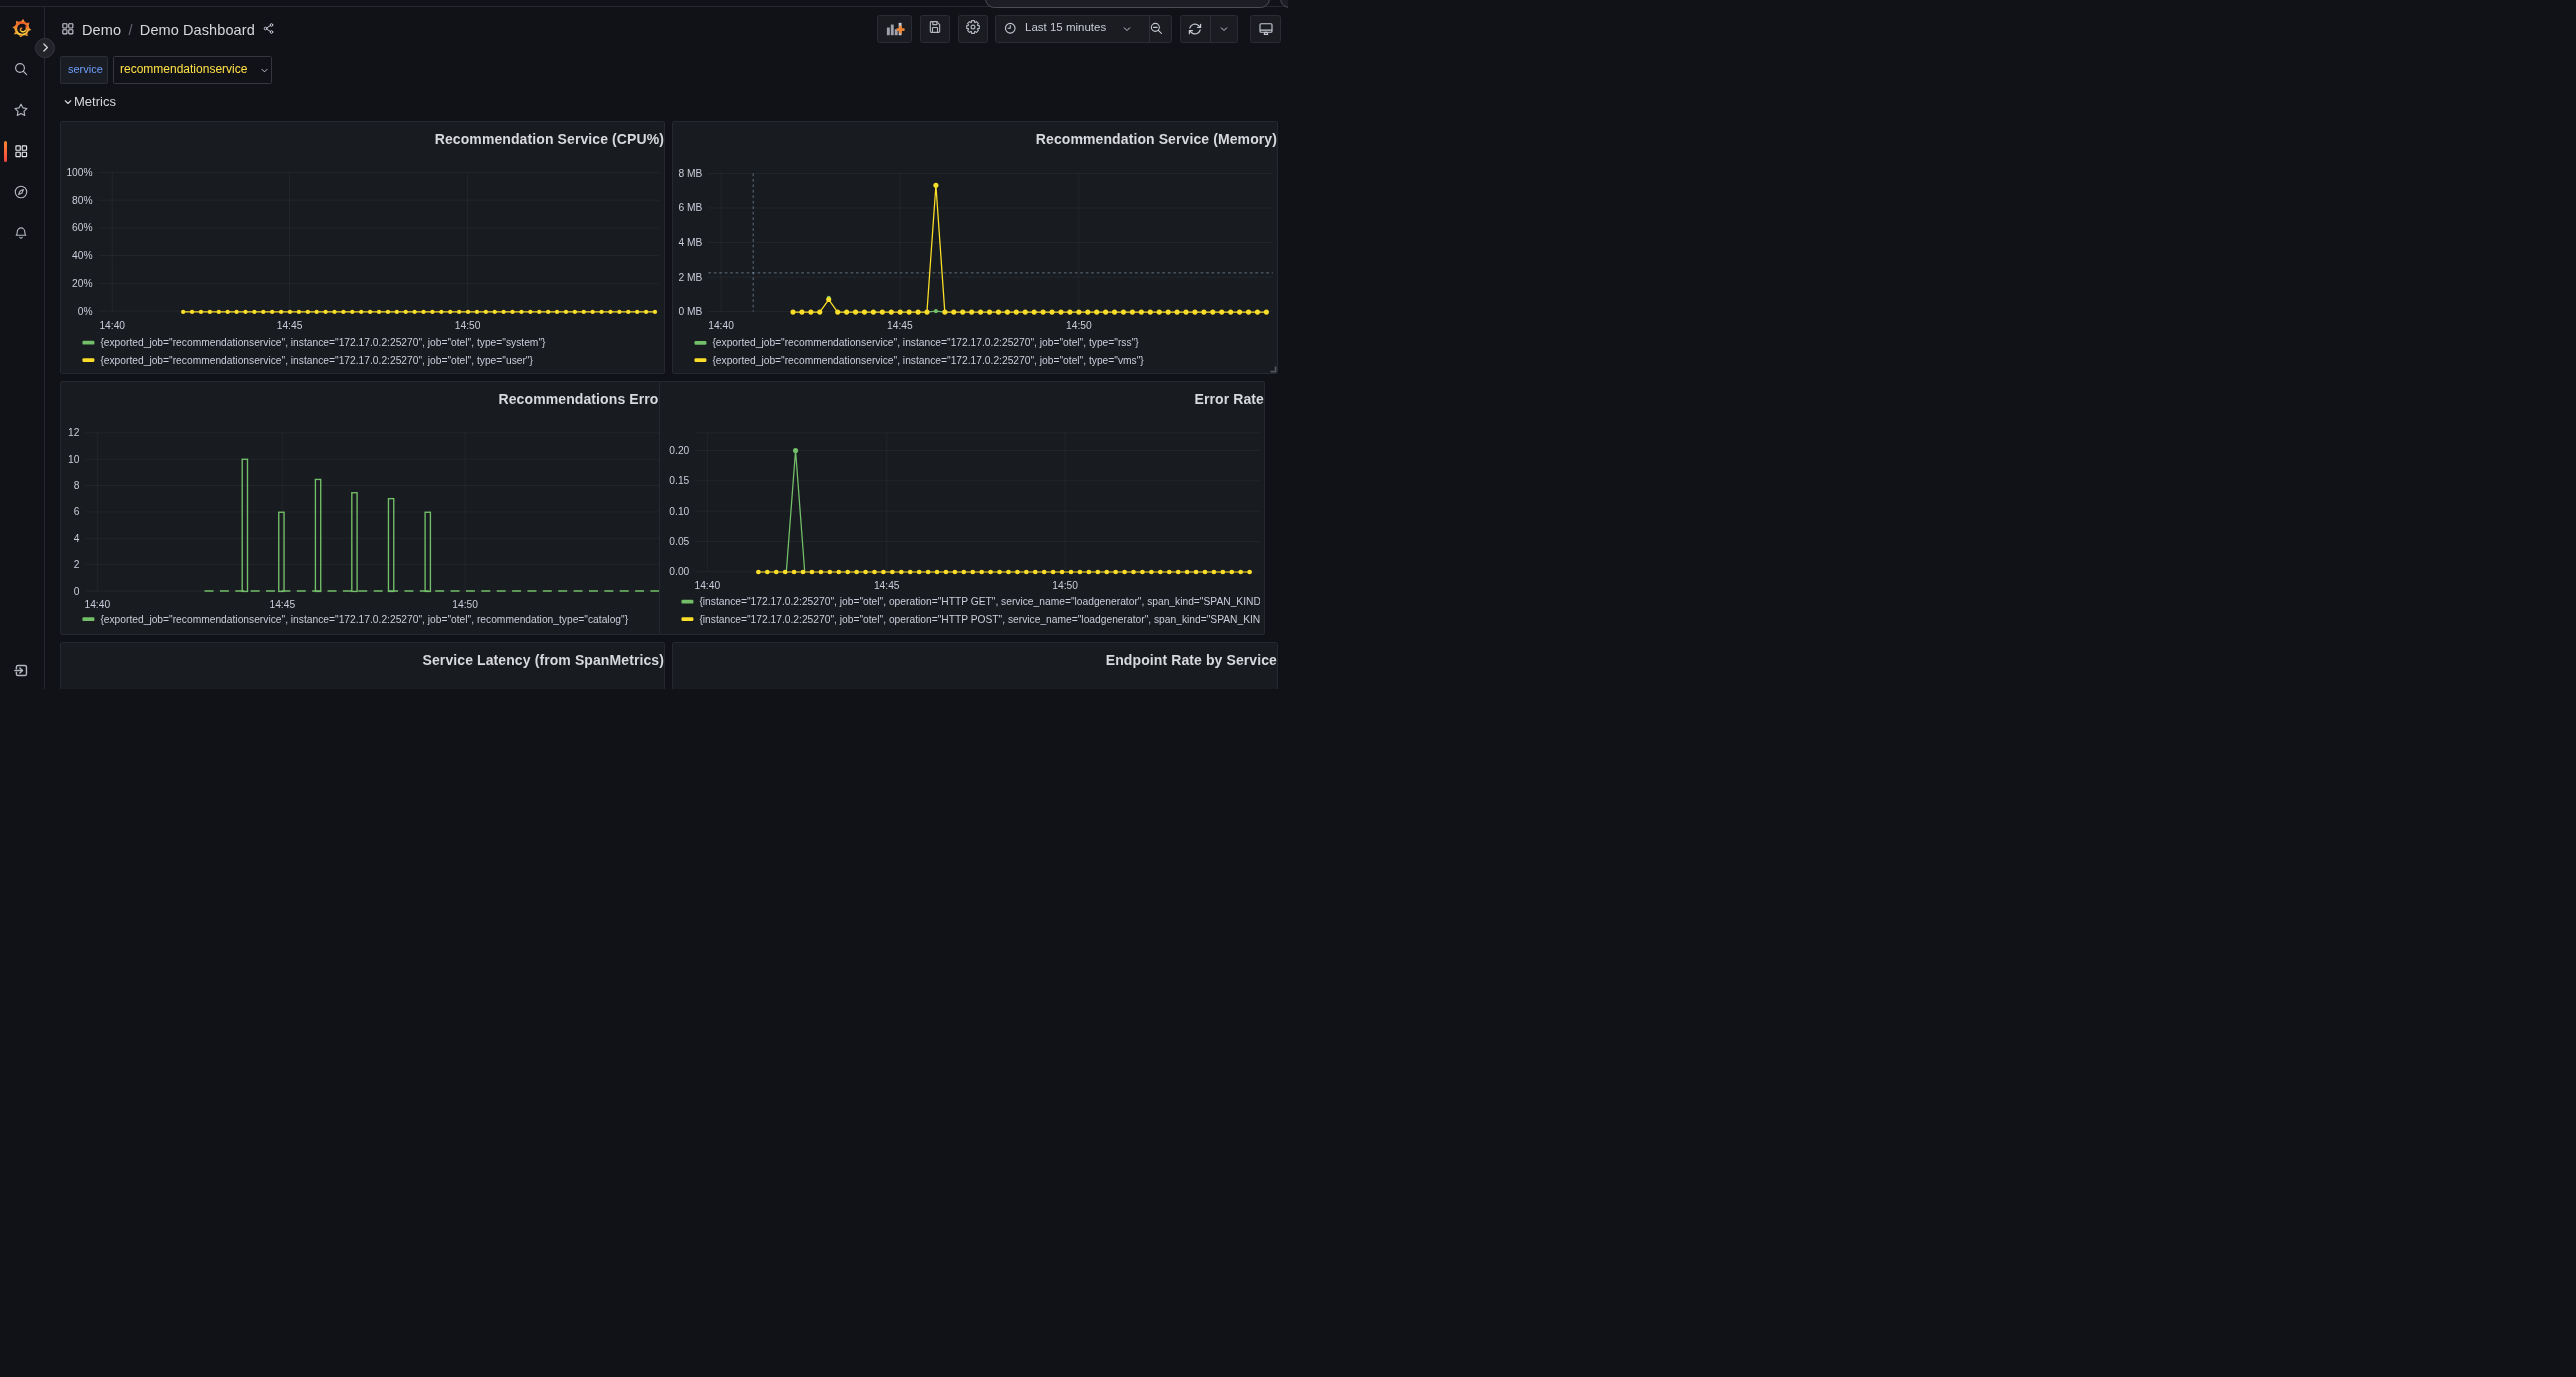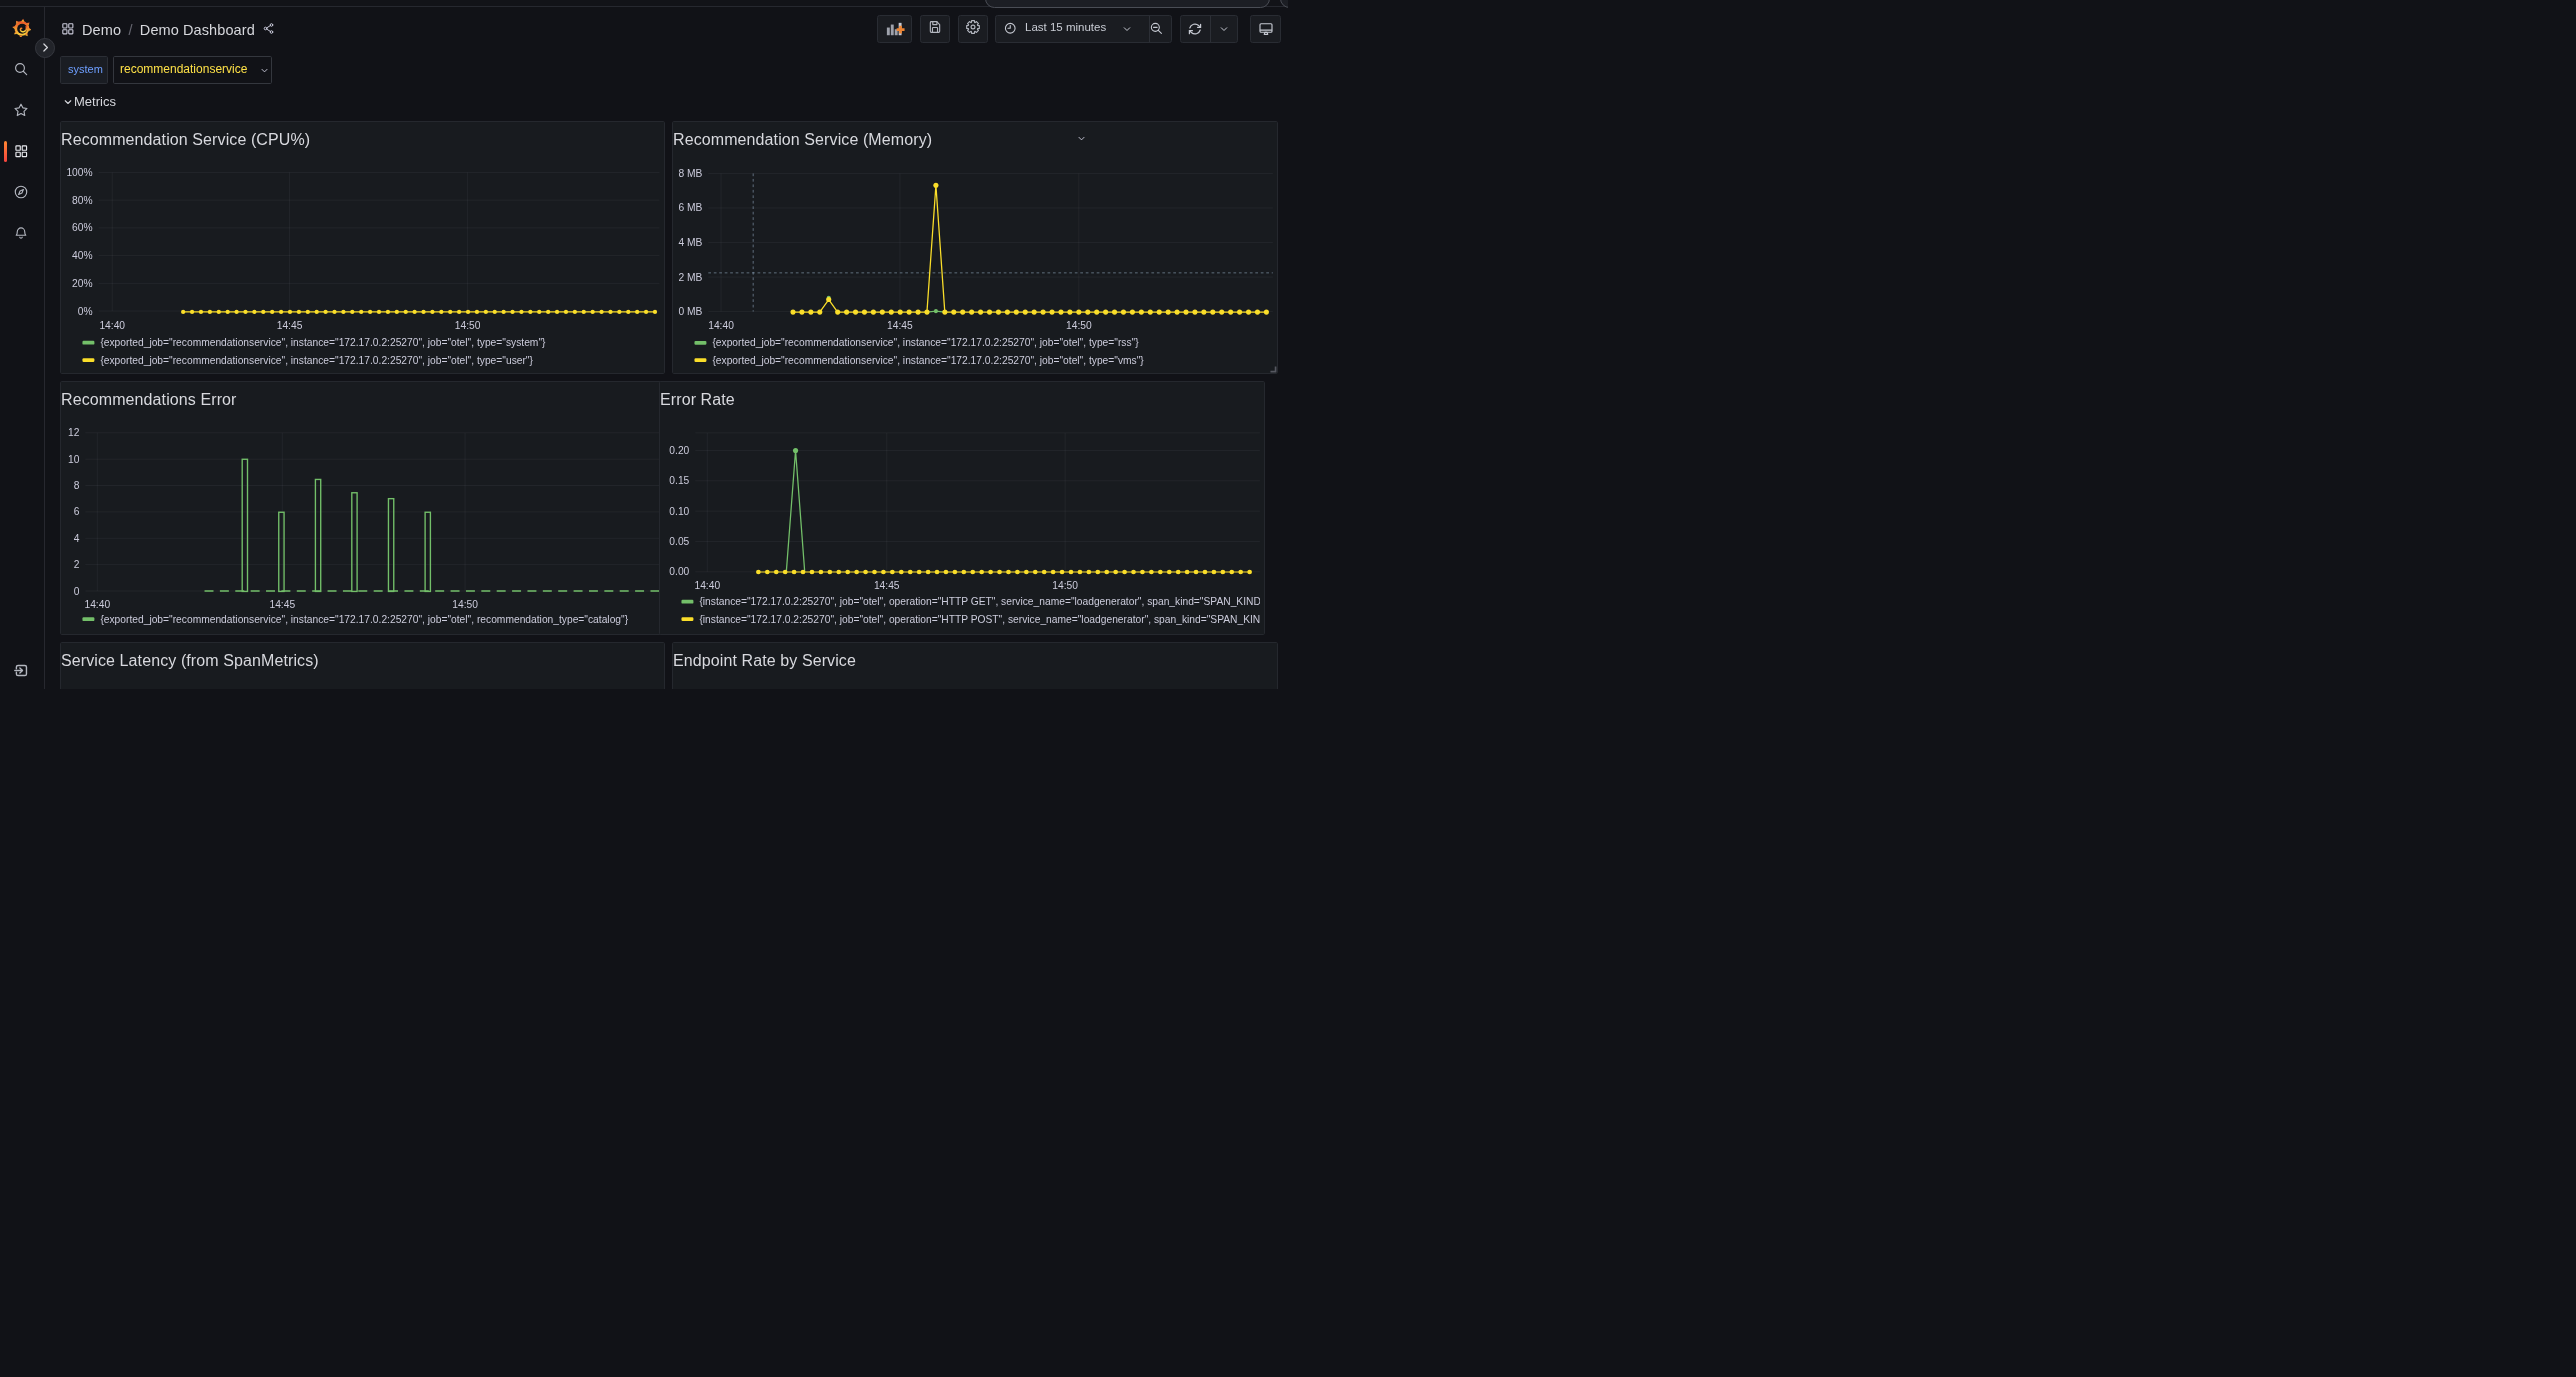--- a/index.html
+++ b/index.html
@@ -1,17 +1,17 @@
 <!DOCTYPE html>
 <html style="font-size:13.7px"><head><meta charset="utf-8"><style>
 *{margin:0;padding:0;box-sizing:border-box}
 html,body{width:1288px;height:689px;overflow:hidden;background:#111217;font-family:"Liberation Sans",sans-serif;position:relative}
 .abs{position:absolute}
 .panel{position:absolute;background:#181b1f;border:0.9px solid #25282e;border-radius:1.7px}
-.ptitle{position:absolute;width:100%;text-align:left;font-size:16px;font-weight:normal;color:#d8d9de;letter-spacing:0.1px}
+.ptitle{position:absolute;width:100%;text-align:right;font-size:14px;font-weight:bold;color:#d8d9de;letter-spacing:0.1px}
 </style></head><body>
 <div class="abs" style="left:0;top:0;width:1288px;height:6.8px;background:#121318;border-bottom:0.9px solid #26282f"></div>
 <div class="abs" style="left:985px;top:-11px;width:285px;height:19px;border-radius:9.4px;background:#1c1e24;border:0.9px solid #4a4d55"></div>
 <div class="abs" style="left:1280px;top:-11px;width:26px;height:19px;border-radius:9.4px;background:#1c1e24;border:0.9px solid #4a4d55"></div>
 <div class="abs" style="left:0;top:6.8px;width:45px;height:682px;border-right:0.9px solid rgba(204,204,220,0.12)"></div>
 <svg style="position:absolute;left:11.5px;top:17.5px" width="19.7" height="19.7" viewBox="0 0 64 64">
     <defs>
       <linearGradient id="lg" x1="0" y1="0" x2="0" y2="1">
         <stop offset="0" stop-color="#ec4f27"></stop>
         <stop offset="1" stop-color="#f9d53b"></stop>
@@ -119,21 +119,21 @@
 <svg style="position:absolute;left:1218px;top:23px" width="12" height="12" viewBox="0 0 24 24" fill="none" stroke="#c6c9d2" stroke-width="2" stroke-linecap="round" stroke-linejoin="round">
     <path d="M6.5 9.5l5.5 5.5 5.5-5.5"></path>
   </svg>
 <div class="abs" style="left:1250px;top:15px;width:31px;height:28px;background:#1a1c21;border:0.9px solid #292c33;border-radius:2.6px"></div>
 <svg style="position:absolute;left:1258px;top:20.5px" width="16" height="16" viewBox="0 0 24 24" fill="none" stroke="#c6c9d2" stroke-width="1.7" stroke-linecap="round" stroke-linejoin="round">
     <rect x="3" y="4.2" width="18" height="12.6" rx="1.5"></rect>
     <line x1="3.6" y1="13.6" x2="20.4" y2="13.6"></line>
     <path d="M9.3 20h5.4l-1-3h-3.4z"></path>
   </svg>
 <div class="abs" style="left:60px;top:56px;width:48px;height:28px;background:#1a1d23;border:0.9px solid #2b2e35;border-radius:1.7px"></div>
-<div class="abs" style="left:68px;top:63px;font-size:11px;color:#6e9fff">system</div>
+<div class="abs" style="left:68px;top:63px;font-size:11px;color:#6e9fff">service</div>
 <div class="abs" style="left:113px;top:56px;width:159px;height:28px;background:#111217;border:0.9px solid #34373e;border-radius:1.7px"></div>
 <div class="abs" style="left:120px;top:62px;font-size:12px;color:#fde047">recommendationservice</div>
 <svg style="position:absolute;left:259px;top:65px" width="11" height="11" viewBox="0 0 24 24" fill="none" stroke="#ccccdc" stroke-width="2" stroke-linecap="round" stroke-linejoin="round">
     <path d="M6.5 9.5l5.5 5.5 5.5-5.5"></path>
   </svg>
 <svg style="position:absolute;left:62px;top:96px" width="12" height="12" viewBox="0 0 24 24" fill="none" stroke="#d6d7dc" stroke-width="2.2" stroke-linecap="round" stroke-linejoin="round">
     <path d="M6.5 9.5l5.5 5.5 5.5-5.5"></path>
   </svg>
 <div class="abs" style="left:74px;top:94px;font-size:13px;font-weight:normal;color:#d6d7dc">Metrics</div>
 <div class="panel" style="left:60px;top:121px;width:605px;height:253px"><div class="ptitle" style="top:8.5px">Recommendation Service (CPU%)</div><svg width="604" height="253" viewBox="0 0 707 296" font-family="Liberation Sans, sans-serif">

